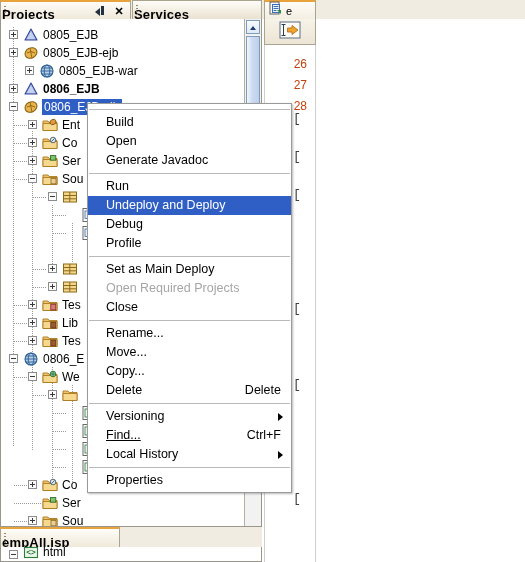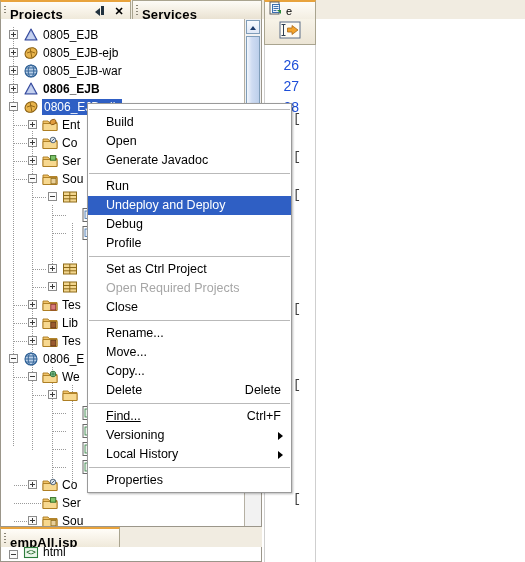--- a/index.html
+++ b/index.html
@@ -36,21 +36,21 @@
     display: flex; align-items: center;
   }
   .tab.active {
     border-top: 2px solid #e8a33d;
     background: linear-gradient(to bottom,#fffdf8 0%,#f6f1e6 60%,#efe9da 100%);
   }
   #tab-projects { left: 0; width: 131px; }
   #tab-services { left: 132px; width: 130px; }
   .tab-label {
     font-size: 13px; font-weight: bold; color: #000;
-    padding-left: 9px; letter-spacing: .2px;
+    padding-left: 1px; letter-spacing: .2px;
     white-space: nowrap;
     margin-top: 8px;
   }
   .tab-dotrail {
     position: absolute; left: 3px; top: 4px; bottom: 4px; width: 2px;
     background-image: repeating-linear-gradient(to bottom,#8a8577 0 1px, transparent 1px 3px);
   }
   .tab-btns { position: absolute; right: 5px; top: 3px; display: flex; gap: 6px; align-items: center;}
   .tab-btn { width: 12px; height: 12px; position: relative; cursor: default;}
   .ico-minmax::before{
@@ -169,21 +169,21 @@
     box-sizing: border-box;
     display: flex; align-items: center; justify-content: center;
   }
   #gutter {
     position: absolute; left: 2px; top: 45px; width: 52px; bottom: 0;
     background: #ffffff;
     border-left: 1px solid #cfcfcf; border-right: 1px solid #cfcfcf;
     box-sizing: border-box;
   }
   .lineno {
-    position: absolute; right: 16px; font-size: 14px; color: #1d4ed8;
+    position: absolute; right: 8px; font-size: 12px; color: #c2410c;
     font-family: "Liberation Sans", sans-serif;
   }
 
   
   .foldbr {
     position: absolute; width: 7px; font-size: 13px; color:#3d3d3d;
     font-family: "Liberation Mono", monospace; line-height: 10px;
   }
 
   
@@ -309,21 +309,21 @@
           <span class="icn" style="left:22px; top:1px;">
             <svg width="16" height="16" viewBox="0 0 16 16">
                 <ellipse cx="8" cy="8" rx="6.2" ry="5" fill="#e8b44c" stroke="#8a6012" stroke-width="1.1" transform="rotate(-28 8 8)"></ellipse>
                 <path d="M4 8 Q8 5.2 12 8" stroke="#8a6012" fill="none" stroke-width=".9"></path>
                 <path d="M7.2 3.6 L8.8 12.4" stroke="#8a6012" fill="none" stroke-width=".9"></path>
               </svg>
           </span>
           <span class="lbl" style="left:42px;">0805_EJB-ejb</span>
         </div>
 
-        <div class="row" style="position:absolute; top:43px; left:0; width:100%;">
+        <div class="row" style="position:absolute; top:43px; left:16px; width:100%;">
           <span class="toggle plus" style="left:8px; top:4px;"></span>
           <span class="icn" style="left:22px; top:1px;">
             <svg width="16" height="16" viewBox="0 0 16 16">
                 <circle cx="8" cy="8" r="6" fill="#b9cfe8" stroke="#2a5d93" stroke-width="1.1"></circle>
                 <ellipse cx="8" cy="8" rx="2.8" ry="6" fill="none" stroke="#2a5d93" stroke-width=".9"></ellipse>
                 <path d="M2 8 h12 M3 5 h10 M3 11 h10" stroke="#2a5d93" stroke-width=".9" fill="none"></path>
               </svg>
           </span>
           <span class="lbl" style="left:42px;">0805_EJB-war</span>
         </div>
@@ -664,21 +664,21 @@
     </div>
     <div class="mi">
       <span>Debug</span>
     </div>
     <div class="mi">
       <span>Profile</span>
     </div>
     <div class="msep"></div>
 
     <div class="mi">
-      <span>Set as Ctrl Project</span>
+      <span>Set as Main Deploy</span>
     </div>
     <div class="mi disabled">
       <span>Open Required Projects</span>
     </div>
     <div class="mi">
       <span>Close</span>
     </div>
     <div class="msep"></div>
 
     <div class="mi">
@@ -690,28 +690,28 @@
     <div class="mi">
       <span>Copy...</span>
     </div>
     <div class="mi">
       <span>Delete</span>
       <span class="accel">Delete</span>
     </div>
     <div class="msep"></div>
 
     <div class="mi">
+      <span>Versioning</span>
+      <span class="submarker"></span>
+    </div>
+    <div class="mi">
       <span class="mnem">Find...</span>
       <span class="accel">Ctrl+F</span>
     </div>
     <div class="mi">
-      <span>Versioning</span>
-      <span class="submarker"></span>
-    </div>
-    <div class="mi">
       <span>Local History</span>
       <span class="submarker"></span>
     </div>
     <div class="msep"></div>
 
     <div class="mi">
       <span>Properties</span>
     </div>
   </div>
 

